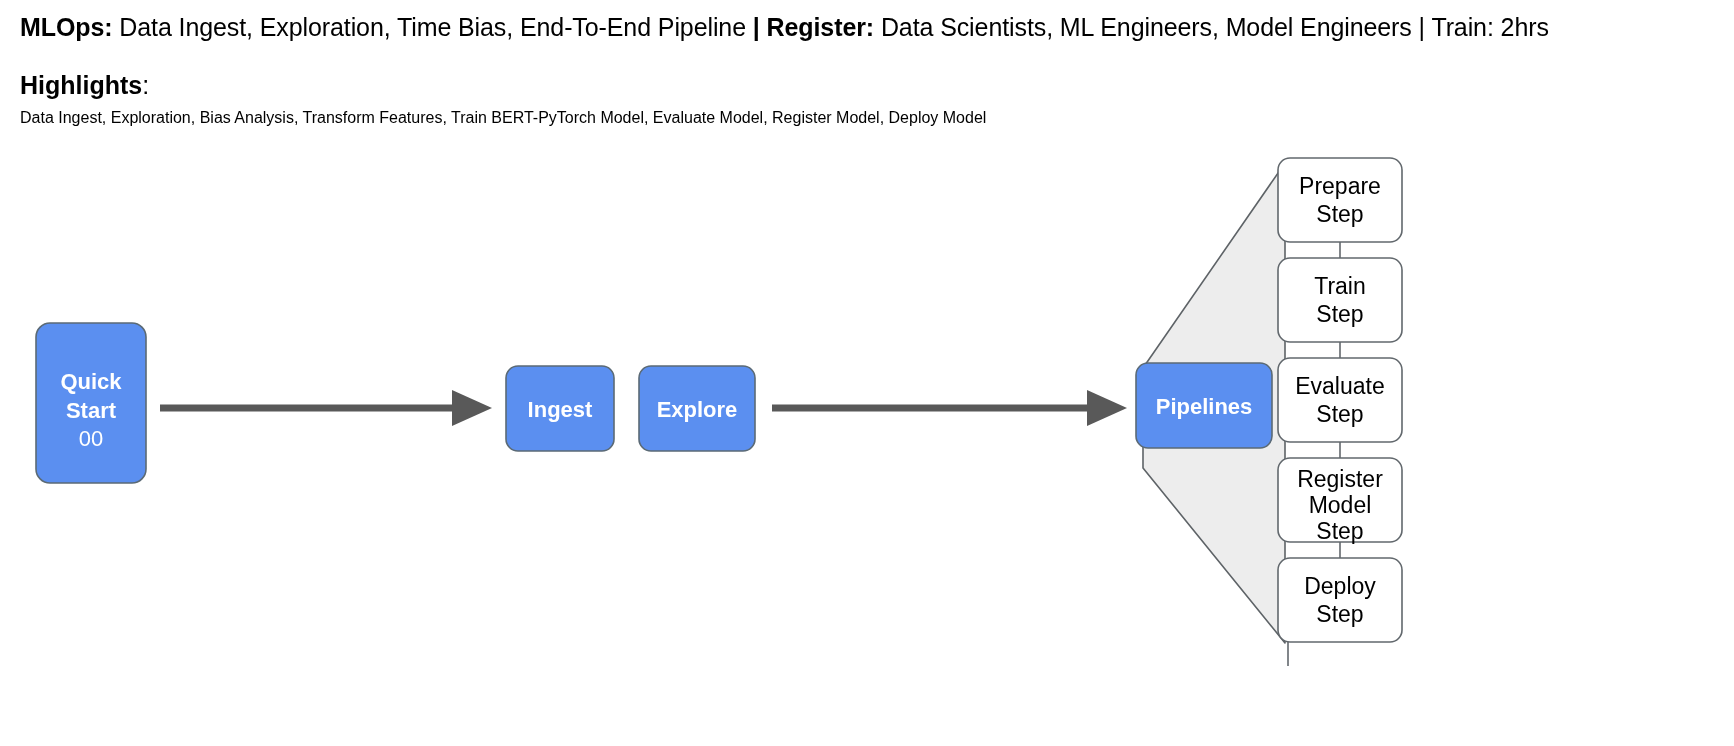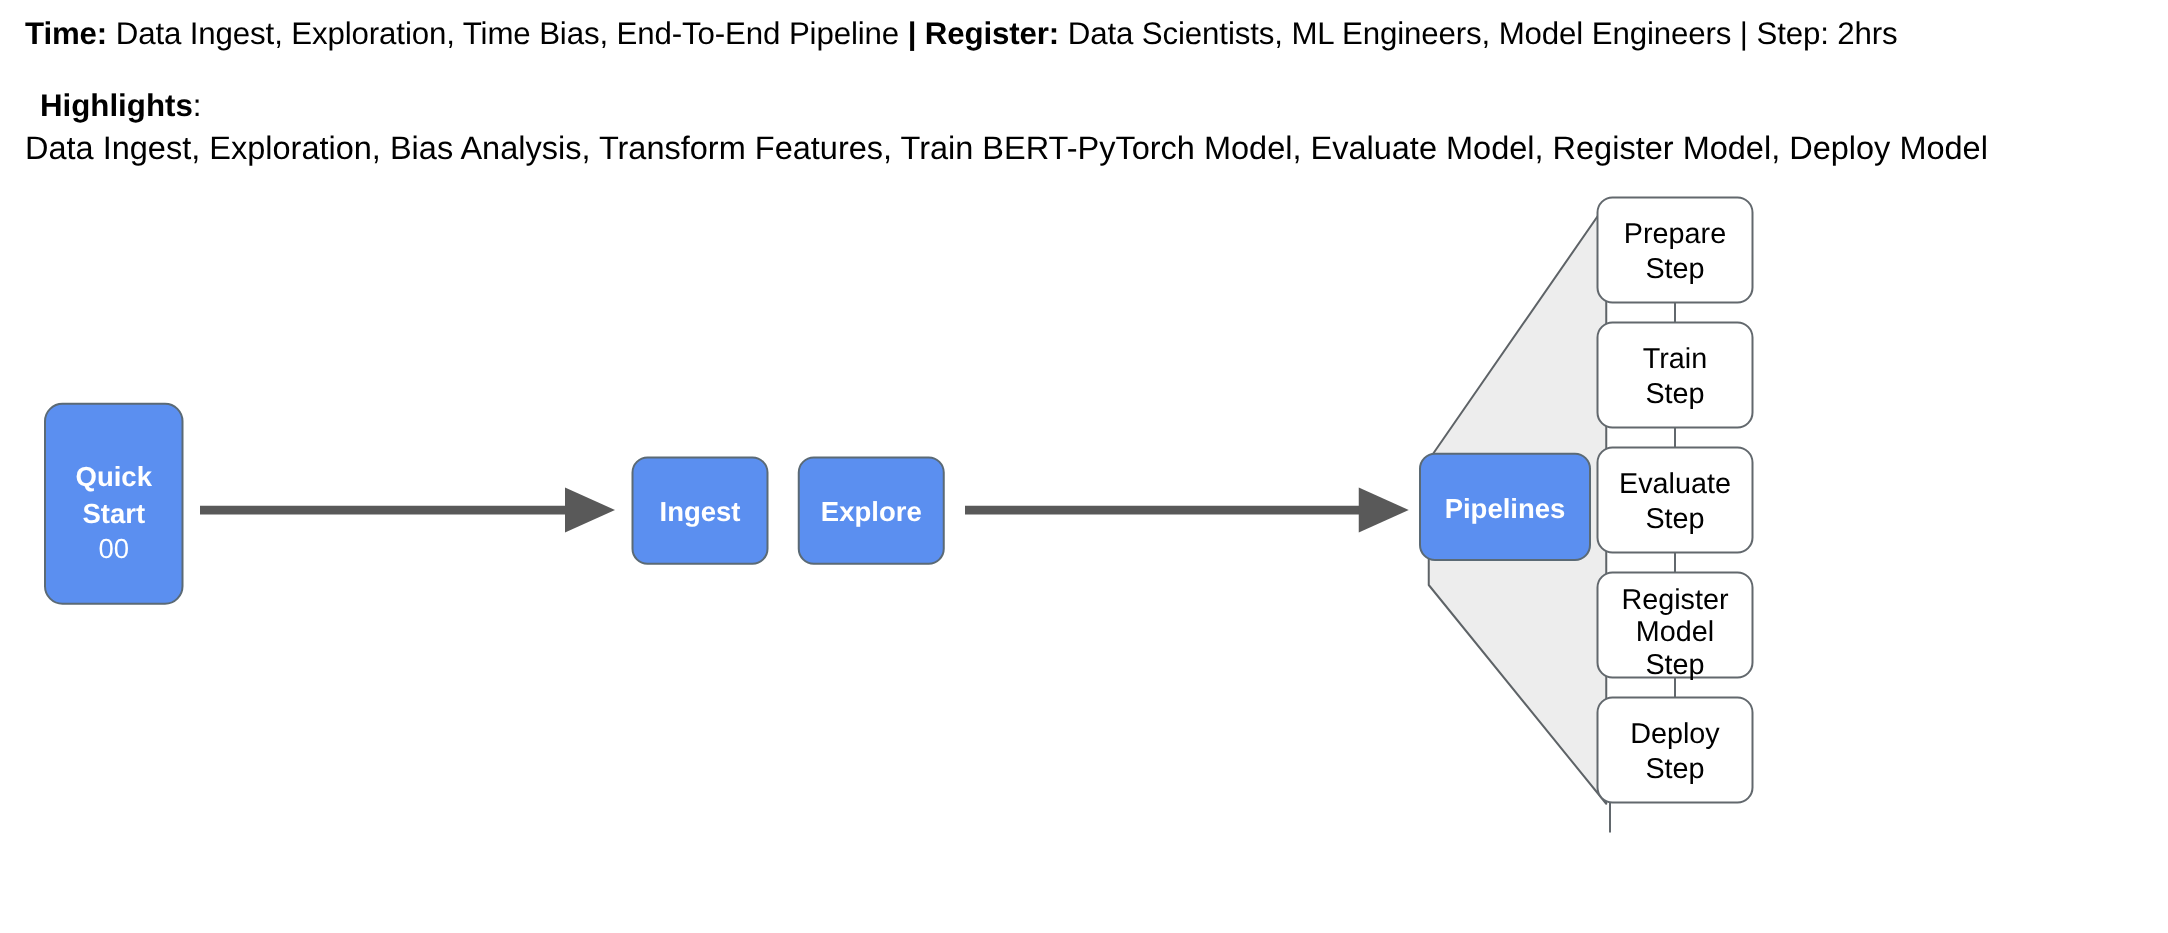--- a/index.html
+++ b/index.html
@@ -35,27 +35,27 @@
   .line-focus b { font-weight: bold; }
 
   .line-highlights-label {
     position: absolute;
     left: 20px;
     top: 68px;
     font-size: 25px;
     line-height: 34px;
     white-space: nowrap;
   }
-  .line-highlights-label b { font-weight: bold; margin-left: 12px; }
+  .line-highlights-label b { font-weight: bold; }
 
   .line-highlights-items {
     position: absolute;
     left: 20px;
     top: 101px;
-    font-size: 26px;
+    font-size: 16px;
     line-height: 34px;
     white-space: nowrap;
   }
 
   .diagram-wrap {
     position: absolute;
     left: 0;
     top: 138px;
     width: 1734px;
     height: 608px;
@@ -111,21 +111,21 @@
     font-weight: normal;
     text-anchor: middle;
   }
 </style>
 </head>
 <body>
 
 <div class="header">
 
   <div class="line-focus">
-    <b>Time:</b><span> Data Ingest, Exploration, Time Bias, End-To-End Pipeline </span><b>|</b><b> Register:</b><span> Data Scientists, ML Engineers, Model Engineers </span><span>|</span><span> Step: 2hrs</span>
+    <b>MLOps:</b><span> Data Ingest, Exploration, Time Bias, End-To-End Pipeline </span><b>|</b><b> Register:</b><span> Data Scientists, ML Engineers, Model Engineers </span><span>|</span><span> Train: 2hrs</span>
   </div>
 
   <div class="line-highlights-label">
     <b>Highlights</b><span>:</span>
   </div>
 
   <div class="line-highlights-items">Data Ingest, Exploration, Bias Analysis, Transform Features, Train BERT-PyTorch Model, Evaluate Model, Register Model, Deploy Model</div>
 
 </div>
 

